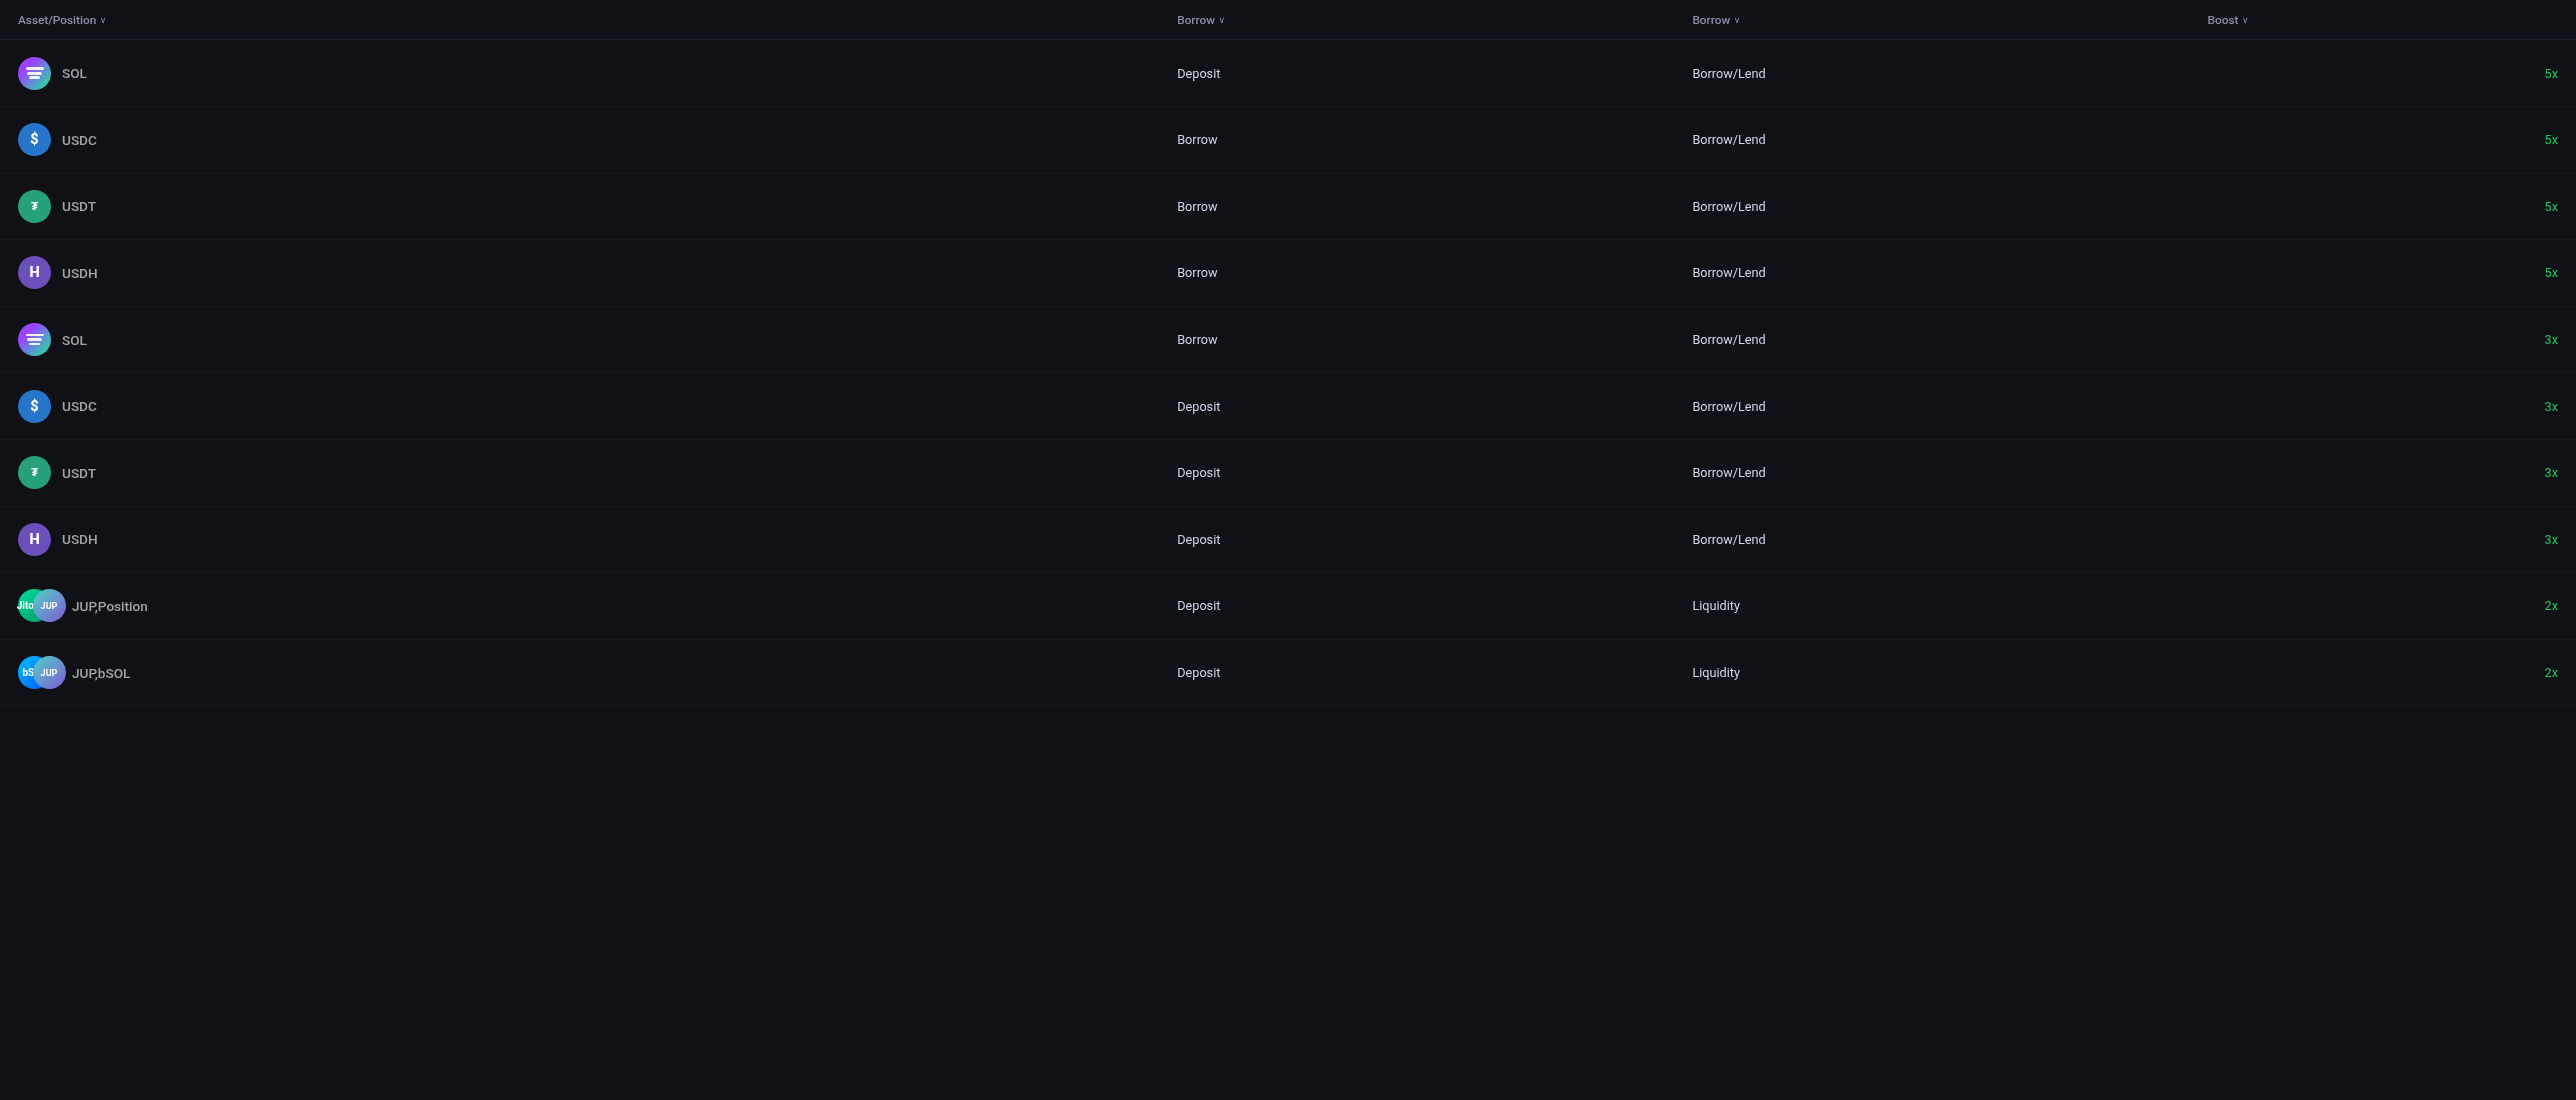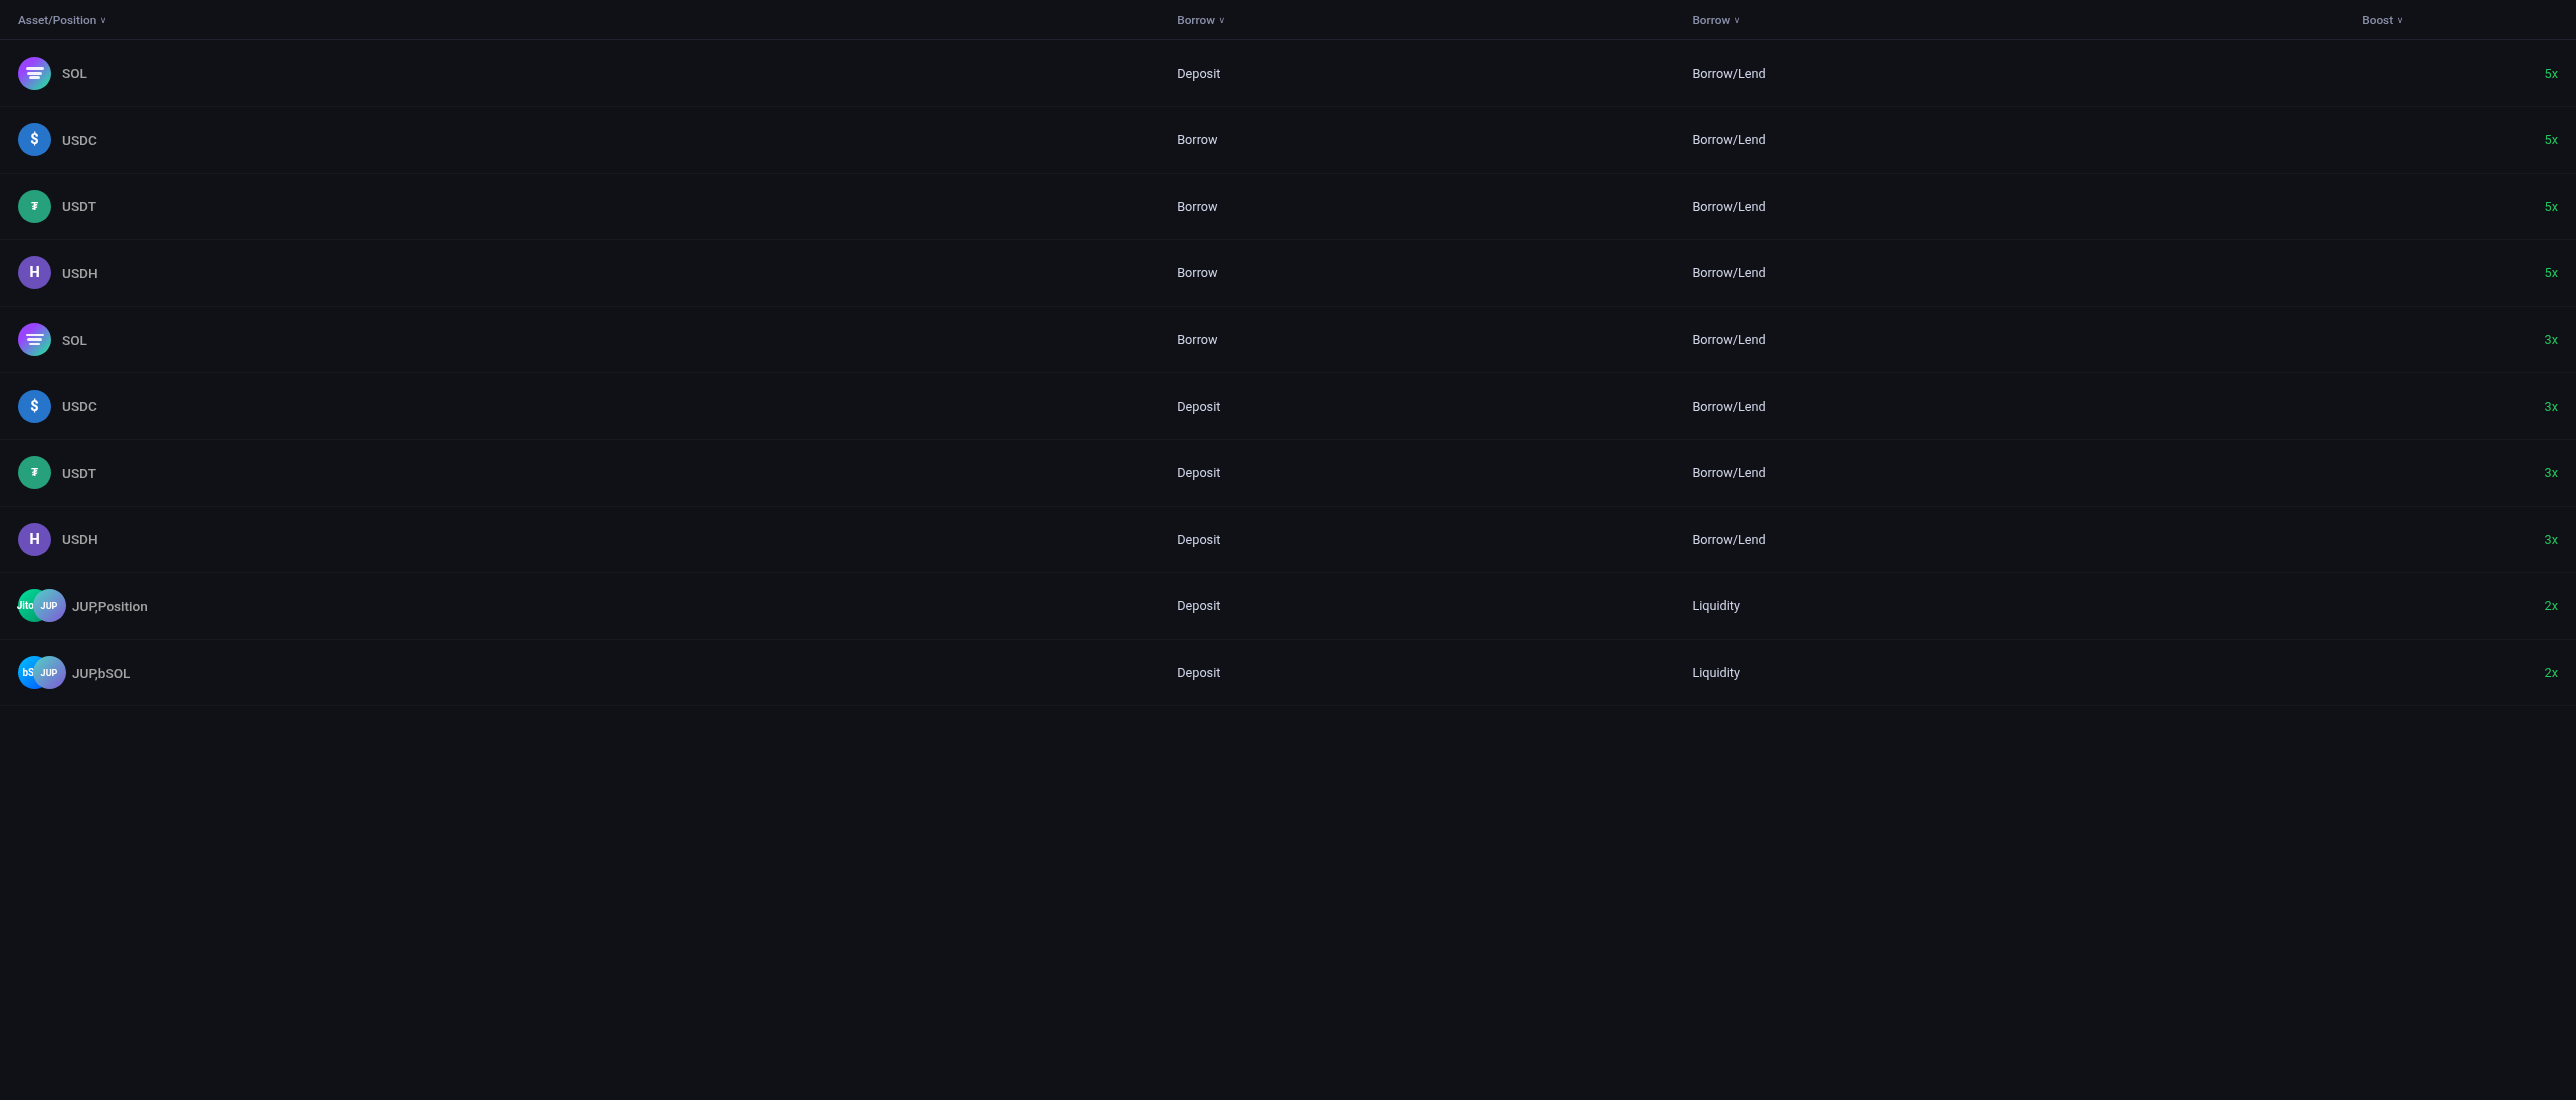--- a/index.html
+++ b/index.html
@@ -36,21 +36,21 @@
       font-weight: 500;
       font-size: 11.8px;
       color: #8a8fa8;
       white-space: nowrap;
       user-select: none;
     }
 
     th.col-asset { width: 45%; margin-top: 10px; }
     th.col-action { width: 20%; }
     th.col-product { width: 20%; }
-    th.col-boost { width: 15%; text-align: center; }
+    th.col-boost { width: 15%; text-align: left; }
 
     th .col-header-inner {
       display: inline-flex;
       align-items: center;
       gap: 3.6px;
       cursor: pointer;
     }
 
     th .sort-icon {
       font-size: 9px;

